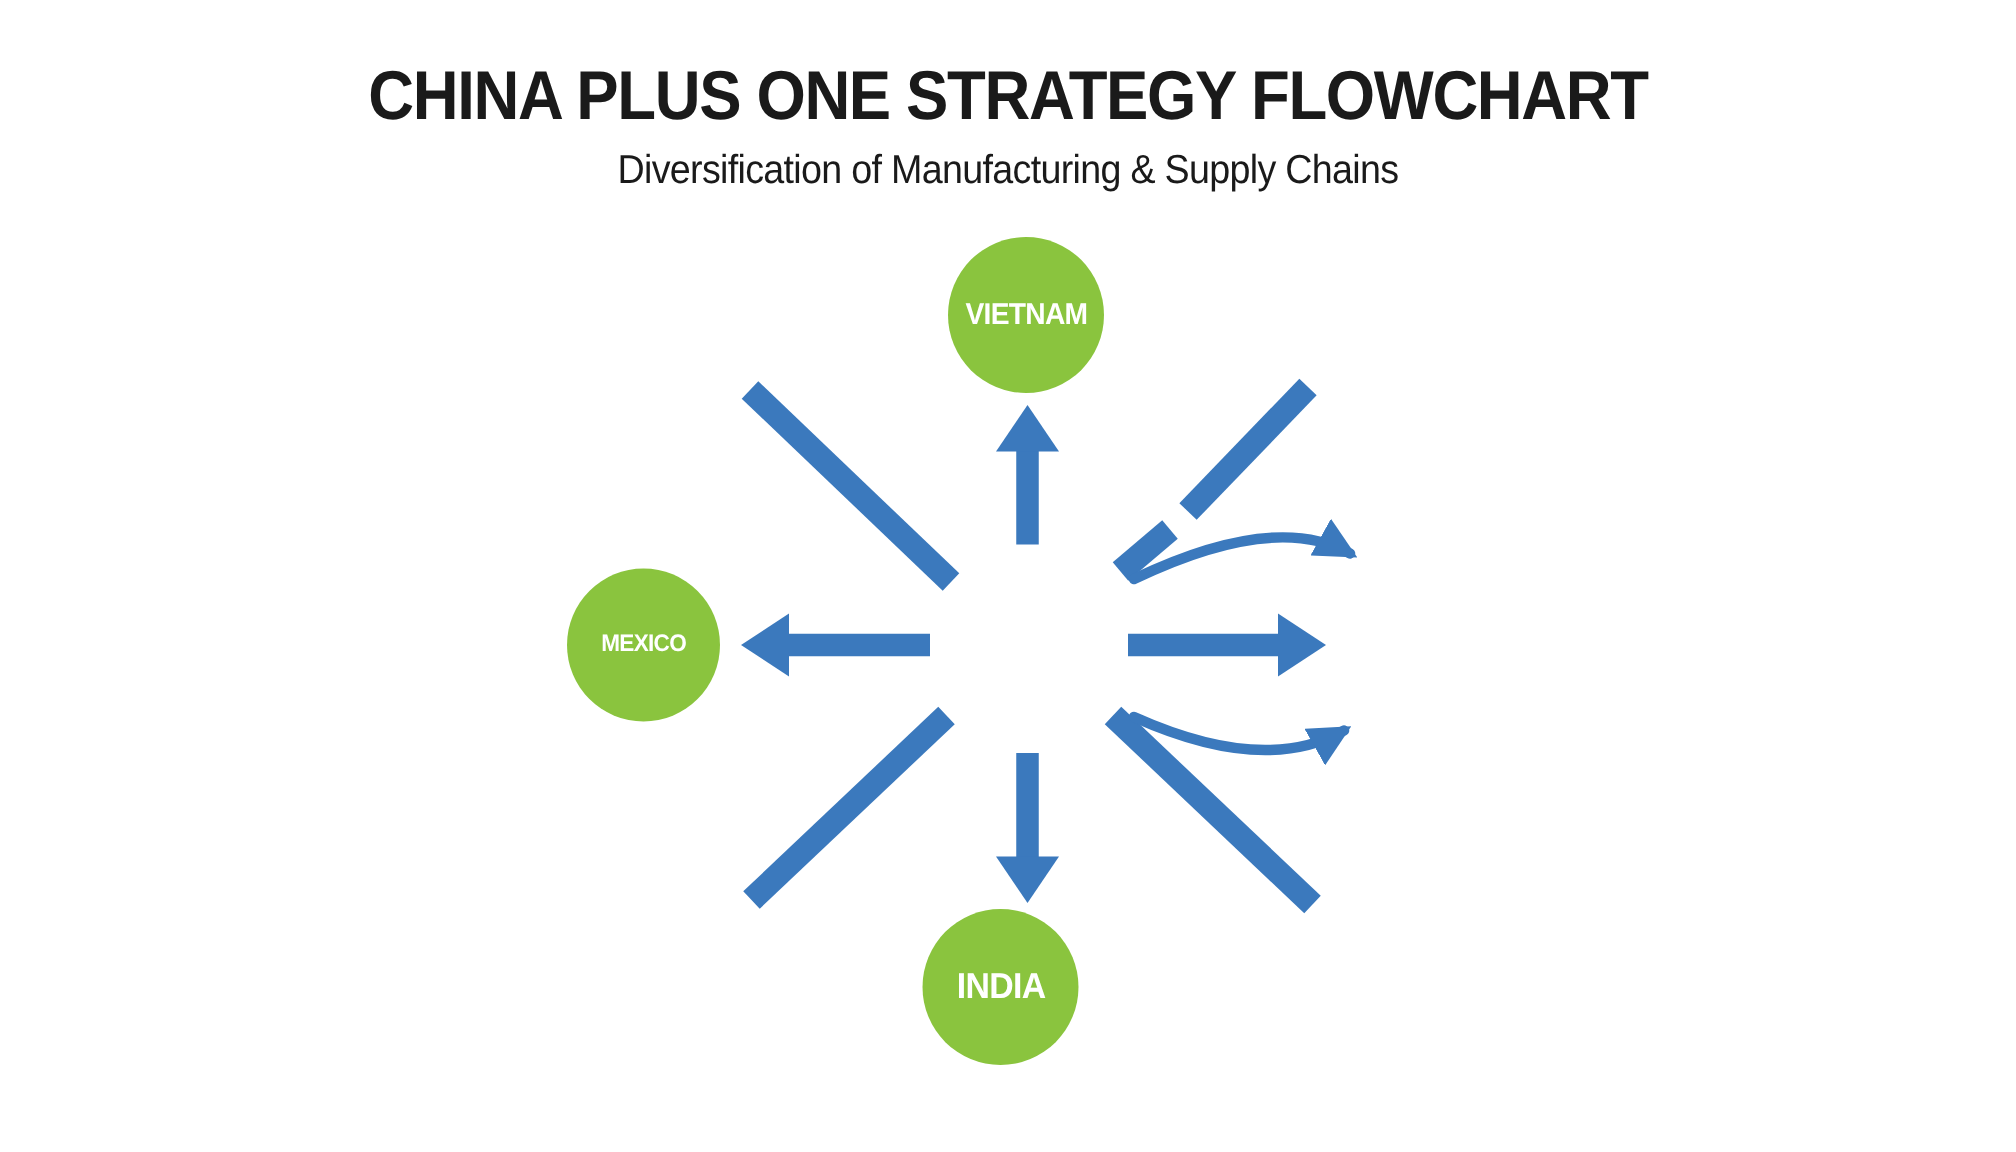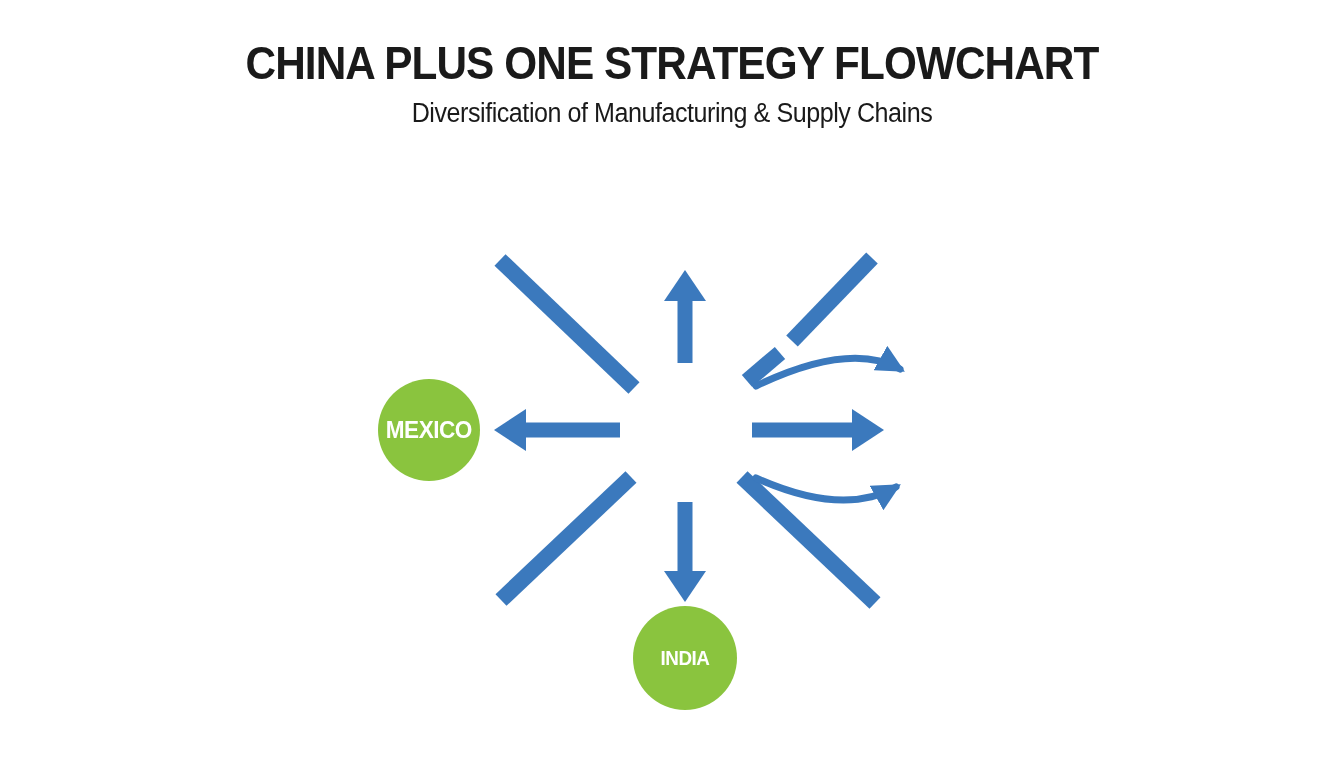--- a/index.html
+++ b/index.html
@@ -69,22 +69,22 @@
   }
   .node > span {
     display: block;
     transform: scaleX(0.94);
     transform-origin: 50% 50%;
   }
   .node-blue  { background: var(--node-blue, #3b79b9); }
   .node-green { background: var(--node-green, #8ac43e); }
   .node-china   { left: 621px; top: 368px; width: 128px; height: 128px; font-size: 37px; letter-spacing: -1px; }
   .node-vietnam { left: 632px; top: 158px; width: 104px; height: 104px; font-size: 20px; letter-spacing: -0.5px; }
-  .node-mexico  { left: 378px; top: 379px; width: 102px; height: 102px; font-size: 24px; letter-spacing: -0.5px; }
-  .node-india   { left: 633px; top: 606px; width: 104px; height: 104px; font-size: 20px; letter-spacing: -0.5px; }
+  .node-mexico  { left: 378px; top: 379px; width: 102px; height: 102px; font-size: 16px; letter-spacing: -0.5px; }
+  .node-india   { left: 615px; top: 606px; width: 104px; height: 104px; font-size: 24px; letter-spacing: -0.5px; }
   .node-hubs    { left: 893px; top: 380px; width: 106px; height: 106px; font-size: 15px; line-height: 1.25; letter-spacing: -0.3px; }
   .node-hubs > span { white-space: pre-line; transform: scaleX(0.88); }
 </style>
 </head>
 <body>
 
 <div class="stage">
 
   <div class="header">
     <h1 class="title">CHINA PLUS ONE STRATEGY FLOWCHART</h1>
@@ -118,20 +118,23 @@
     <line class="arrow-bar" x1="634" y1="388" x2="500" y2="260"></line>
     <line class="arrow-bar" x1="792" y1="341" x2="872" y2="258"></line>
     <line class="arrow-bar" x1="747" y1="381" x2="780" y2="353"></line>
     <line class="arrow-bar" x1="631" y1="477" x2="501" y2="600"></line>
     <line class="arrow-bar" x1="742" y1="477" x2="875" y2="603"></line>
 
     <path class="arrow-curve" d="M 756,386 Q 850,341 900,369" marker-end="url(#ah)"></path>
     <path class="arrow-curve" d="M 756,478 Q 843,517 896,487" marker-end="url(#ah)"></path>
   </svg>
 
+  <div class="node node-green node-vietnam">
+    <span>VIETNAM</span>
+  </div>
   <div class="node node-green node-mexico">
     <span>MEXICO</span>
   </div>
   <div class="node node-green node-india">
     <span>INDIA</span>
   </div>
 
 </div>
 
 </body></html>

